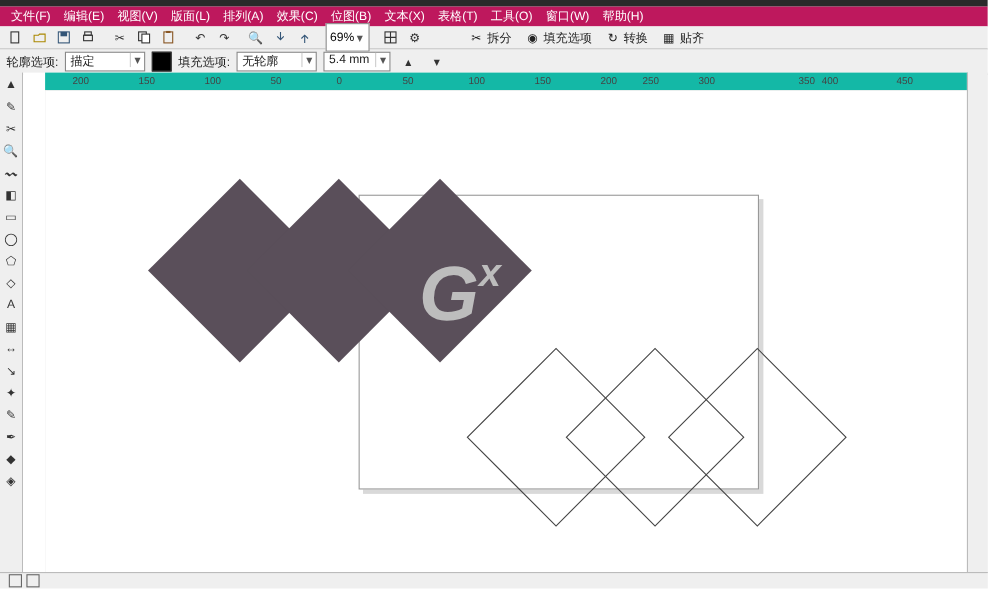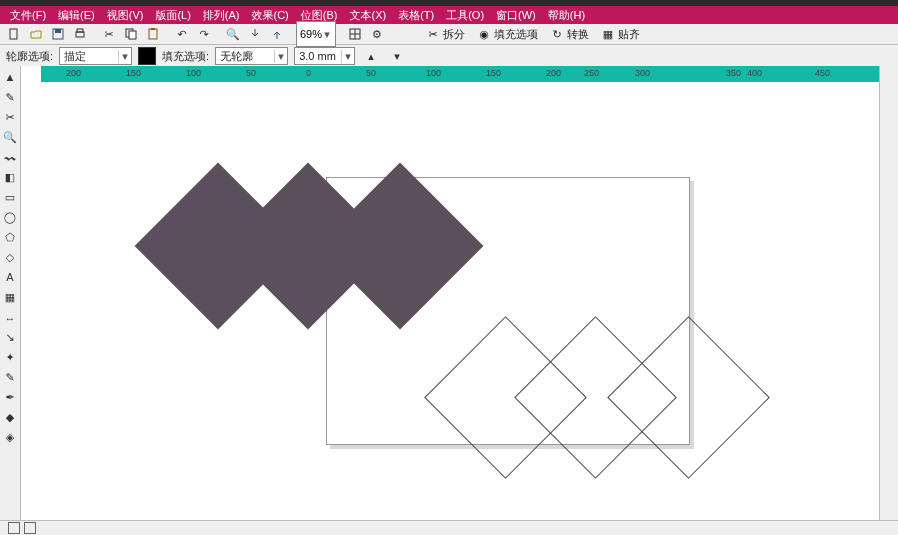--- a/index.html
+++ b/index.html
@@ -8,21 +8,21 @@
 .menu-bar span{padding:0 6px;cursor:pointer;font-size:11px;line-height:18px}
 .std-toolbar{height:20px;background:#efefef;border-bottom:1px solid #bbb;display:flex;align-items:center;padding:0 4px;gap:2px}
 .tb-btn{width:18px;height:18px;display:flex;align-items:center;justify-content:center;color:#333;border:1px solid transparent}
 .tb-sep{width:5px}
 .zoom-box{height:16px;border:1px solid #888;background:#fff;display:flex;align-items:center;padding:4px 3px;font-size:11px}
 .zoom-box .dd{width:10px;text-align:center;color:#555}
 .txt-btn{display:flex;align-items:center;gap:3px;padding:0 5px;height:18px;font-size:11px;color:#222}
 .txt-btn .ic{width:14px;height:14px;display:inline-flex;align-items:center;justify-content:center}
 .prop-bar{height:22px;background:#efefef;border-bottom:1px solid #bbb;display:flex;align-items:center;padding:0 6px;gap:6px;font-size:11px;color:#222}
 .prop-bar .lbl{white-space:nowrap}
-.combo{height:16px;border:1px solid #888;background:#fff;display:flex;align-items:center}
+.combo{height:16px;border:1px solid #888;background:#fff;display:flex;align-items:flex-start}
 .combo span.v{padding:0 4px;min-width:50px}
 .combo span.dd{width:12px;text-align:center;color:#555;border-left:1px solid #ccc}
 .swatch{width:16px;height:16px;border:1px solid #333}
 .swatch.black{background:#000}
 .workspace{position:absolute;top:66px;left:0;right:18px;bottom:14px;display:flex}
 .left-tools{width:20px;background:#efefef;border-right:1px solid #bbb;display:flex;flex-direction:column;align-items:center;padding-top:2px;gap:2px}
 .tool{width:16px;height:16px;border:1px solid transparent;display:flex;align-items:center;justify-content:center;color:#333;font-size:11px}
 .canvas-wrap{flex:1;position:relative;background:#fff}
 .hruler{position:absolute;top:0;left:20px;right:0;height:16px;background:#14b8a6;border-bottom:1px solid #aaa;overflow:hidden}
 .vruler{position:absolute;top:16px;left:0;bottom:0;width:20px;background:#fff;border-right:1px solid #aaa;overflow:hidden}
@@ -149,21 +149,21 @@
     <span class="v">描定</span>
     <span class="dd">▾</span>
   </div>
   <div class="swatch black"></div>
   <span class="lbl">填充选项:</span>
   <div class="combo">
     <span class="v">无轮廓</span>
     <span class="dd">▾</span>
   </div>
   <div class="combo">
-    <span class="v" style="min-width:38px">3.0 mm</span>
+    <span class="v" style="min-width:38px">5.4 mm</span>
     <span class="dd">▾</span>
   </div>
   <div class="tb-btn">▴</div>
   <div class="tb-btn">▾</div>
 </div>
 
 <div class="workspace">
   <div class="left-tools">
     <div class="tool">▲</div>
     <div class="tool">✎</div>
@@ -209,20 +209,21 @@
       <div class="page"></div>
 
       <div class="shape filled" style="left:118px;top:105px;width:118px;height:118px"></div>
       <div class="shape filled" style="left:208px;top:105px;width:118px;height:118px"></div>
       <div class="shape filled" style="left:300px;top:105px;width:118px;height:118px"></div>
 
       <div class="shape outl" style="left:407px;top:258px;width:113px;height:113px"></div>
       <div class="shape outl" style="left:497px;top:258px;width:113px;height:113px"></div>
       <div class="shape outl" style="left:590px;top:258px;width:113px;height:113px"></div>
 
+      <div class="wm">G<sup>x</sup></div>
     </div>
   </div>
 </div>
 
 <div class="palette"></div>
 
 <div class="status">
   <span class="mini-sq"></span>
   <span class="mini-sq"></span>
   <span></span>

